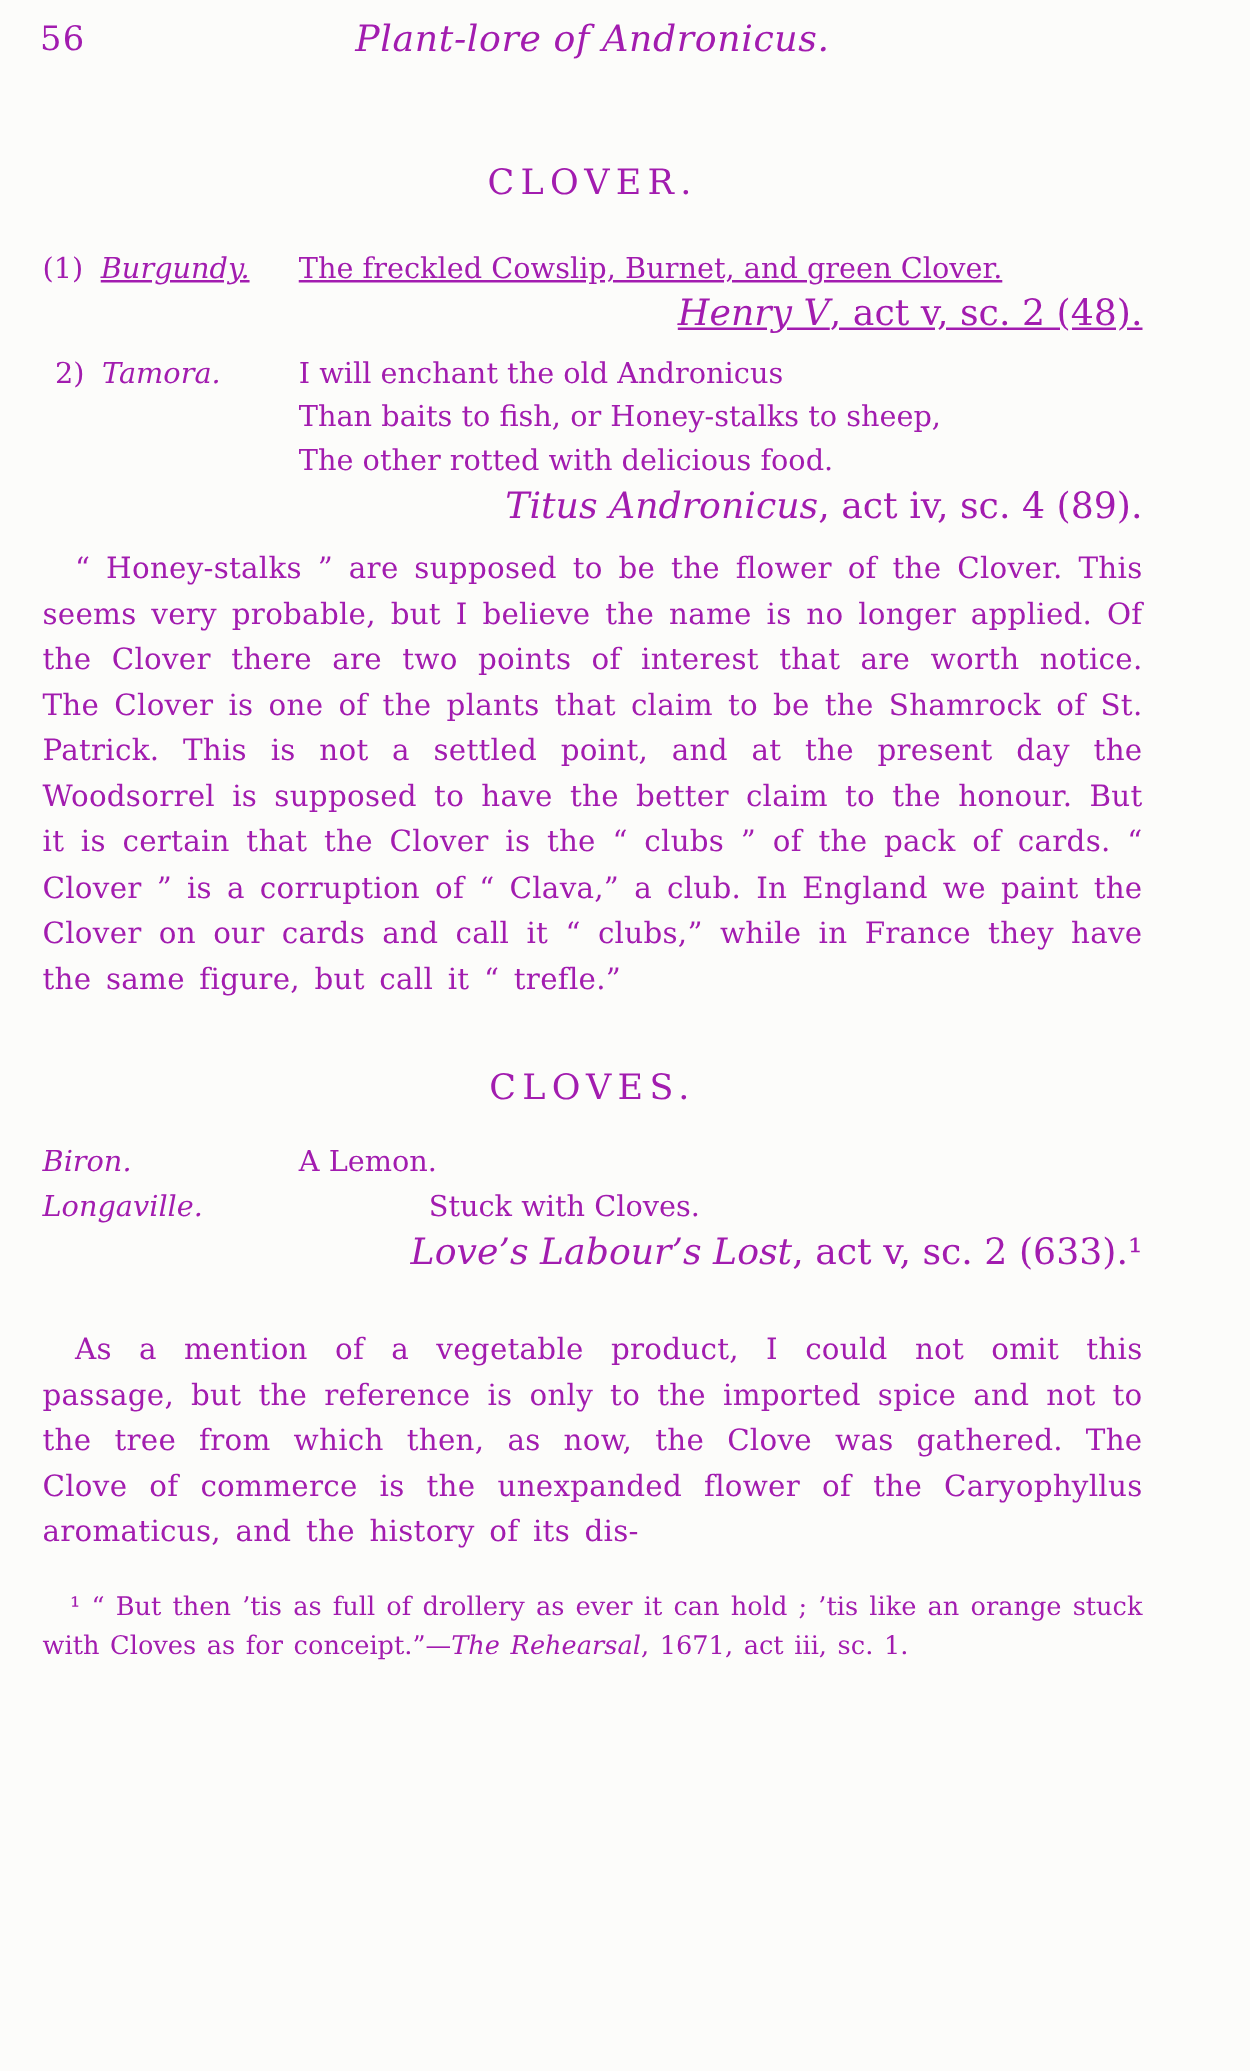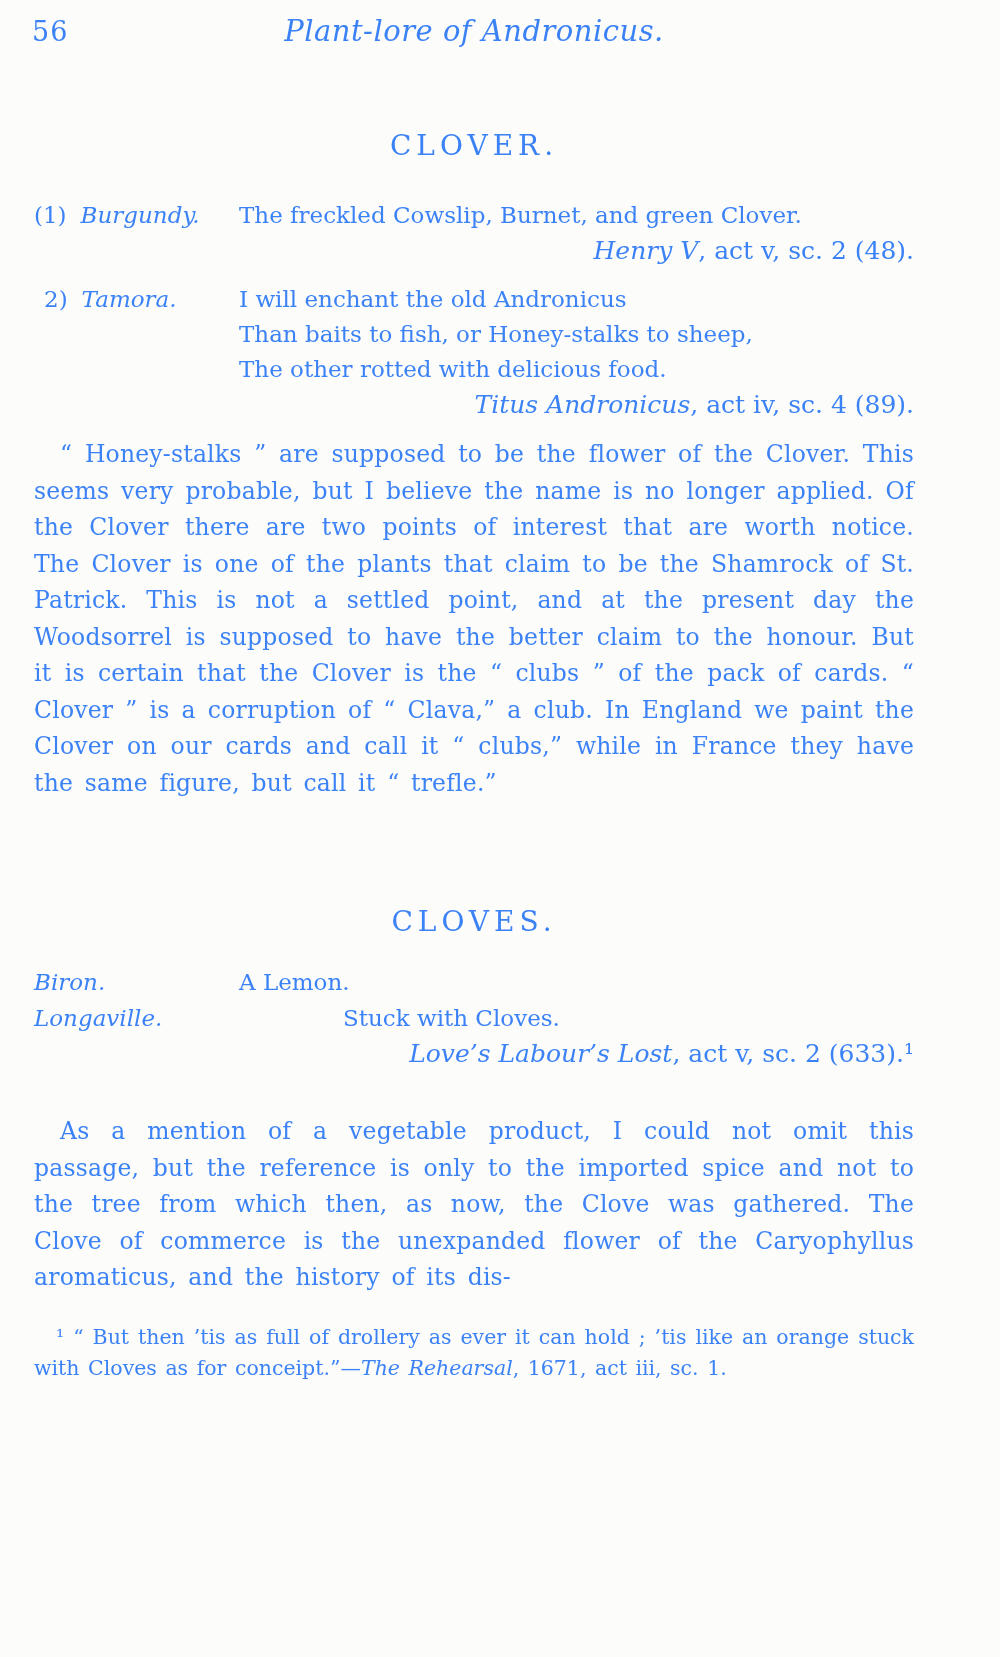--- a/index.html
+++ b/index.html
@@ -4,21 +4,21 @@
 <style>
   * { box-sizing: border-box; }
   html, body { margin: 0; padding: 0; }
   body { background: #d9d9d9; }
 
   .page {
     width: 1000px;
     height: 1657px;
     margin: 0 auto;
     background: #fcfcfa;
-    color: #3b82f6;
+    color: #a21caf;
     font-family: "DejaVu Serif", "Liberation Serif", serif;
     padding: 14px 86px 20px 34px;
     overflow: hidden;
     position: relative;
   }
 
   .running-header { position: relative; height: 46px; }
   .page-number {
     position: absolute; left: -2px; top: 2px;
     font-size: 27px; letter-spacing: 1px;
@@ -26,35 +26,35 @@
   .running-title {
     display: block; text-align: center;
     font-style: italic; font-size: 29px; letter-spacing: 0.5px;
   }
 
   .section-heading {
     text-align: center; font-weight: normal;
     font-size: 28px; letter-spacing: 5px; margin: 0;
   }
   #heading-clover { margin-top: 69px; }
-  #heading-cloves { margin-top: 104px; }
+  #heading-cloves { margin-top: 52px; }
 
   .quote { font-size: 23px; }
-  .q1 { margin-top: 36px; }
+  .q1 { margin-top: 36px; text-decoration: underline; }
   .q2 { margin-top: 14px; }
   .quote-body { display: flex; }
   .speaker-col { flex: 0 0 205px; line-height: 35px; white-space: nowrap; }
   .q-index { display: inline-block; margin-right: 14px; }
   .q2 .q-index { margin-left: 10px; }
   .speaker { font-style: italic; }
   .quote-lines { flex: 1 1 auto; }
   .qline { line-height: 35px; }
 
   .citation {
-    text-align: right; line-height: 35px; font-size: 25px;
+    text-align: right; line-height: 35px; font-size: 29px;
   }
   .cite-work { font-style: italic; }
 
   .body-para {
     font-size: 23.5px; line-height: 36.5px;
     text-align: justify; text-indent: 26px; margin: 0;
     word-spacing: 4px; letter-spacing: 0.2px;
   }
   #para-clover { margin-top: 14px; }
   #para-cloves { margin-top: 42px; }

